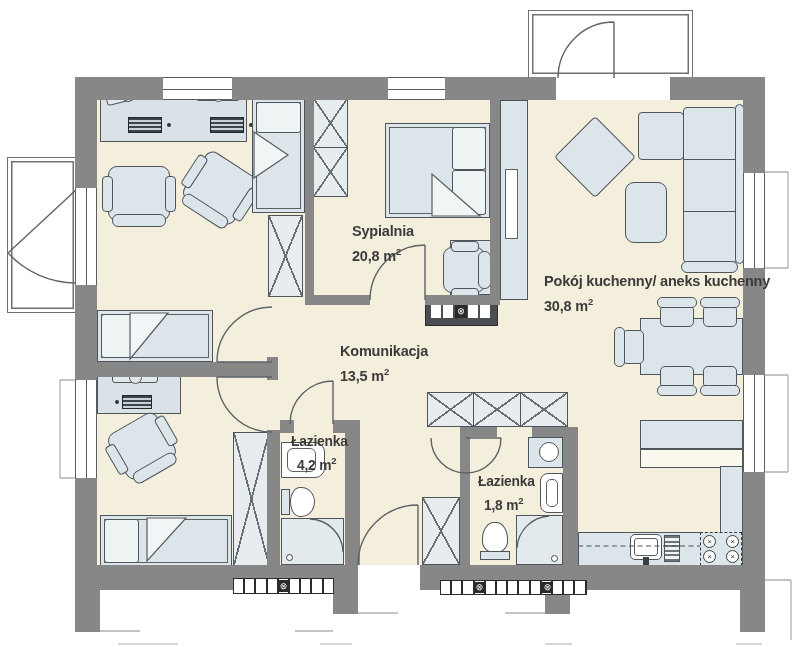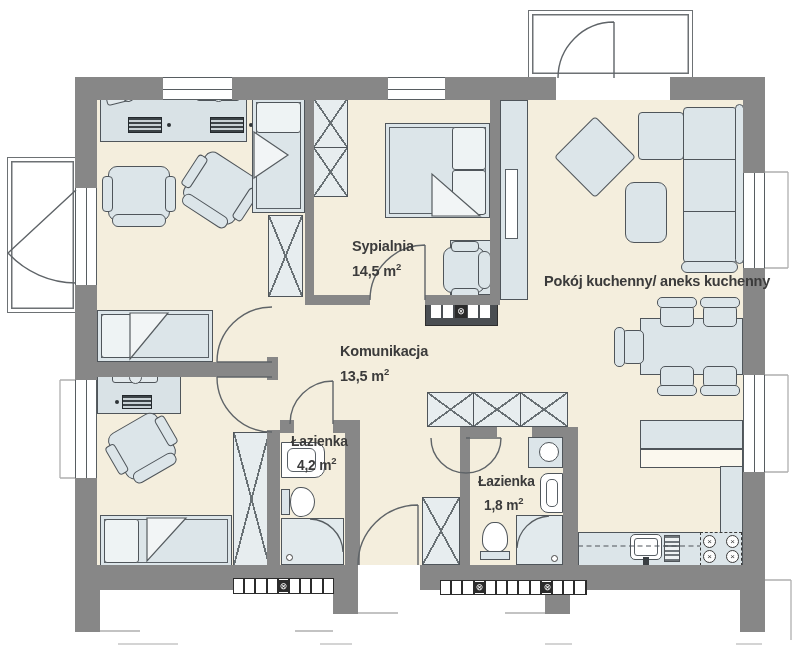--- a/index.html
+++ b/index.html
@@ -252,26 +252,27 @@
       <path d="M765,580 L791,580 M791,580 L791,640"></path>
       <path d="M788,172 L788,268 M765,172 L788,172 M765,268 L788,268"></path>
       <path d="M788,375 L788,472 M765,375 L788,375 M765,472 L788,472"></path>
       <path d="M60,380 L60,478 M75,380 L60,380 M75,478 L60,478"></path>
     </g>
     <g stroke="#c6c6c6" fill="none" stroke-width="1.3">
       <path d="M118,644 L178,644 M320,644 L352,644 M545,644 L572,644 M736,644 L762,644"></path>
     </g>
   </svg>
 
-  <div class="rlabel" style="left:352px;top:239px;">
+  <div class="rlabel" style="left:352px;top:224px;">
     <div>Sypialnia</div>
-    <div class="area"><span>14,5 m</span><sup>2</sup></div>
+    <div class="area"><span>20,8 m</span><sup>2</sup></div>
   </div>
   <div class="rlabel" style="left:544px;top:274px;">
     <div>Pokój kuchenny/ aneks kuchenny</div>
+    <div class="area"><span>30,8 m</span><sup>2</sup></div>
   </div>
   <div class="rlabel" style="left:340px;top:344px;">
     <div>Komunikacja</div>
     <div class="area"><span>13,5 m</span><sup>2</sup></div>
   </div>
   <div class="rlabel" style="left:291px;top:434px;font-size:13.8px;">
     <div>Łazienka</div>
     <div class="area" style="margin-left:6px;"><span>4,2 m</span><sup>2</sup></div>
   </div>
   <div class="rlabel" style="left:478px;top:474px;font-size:13.8px;">

